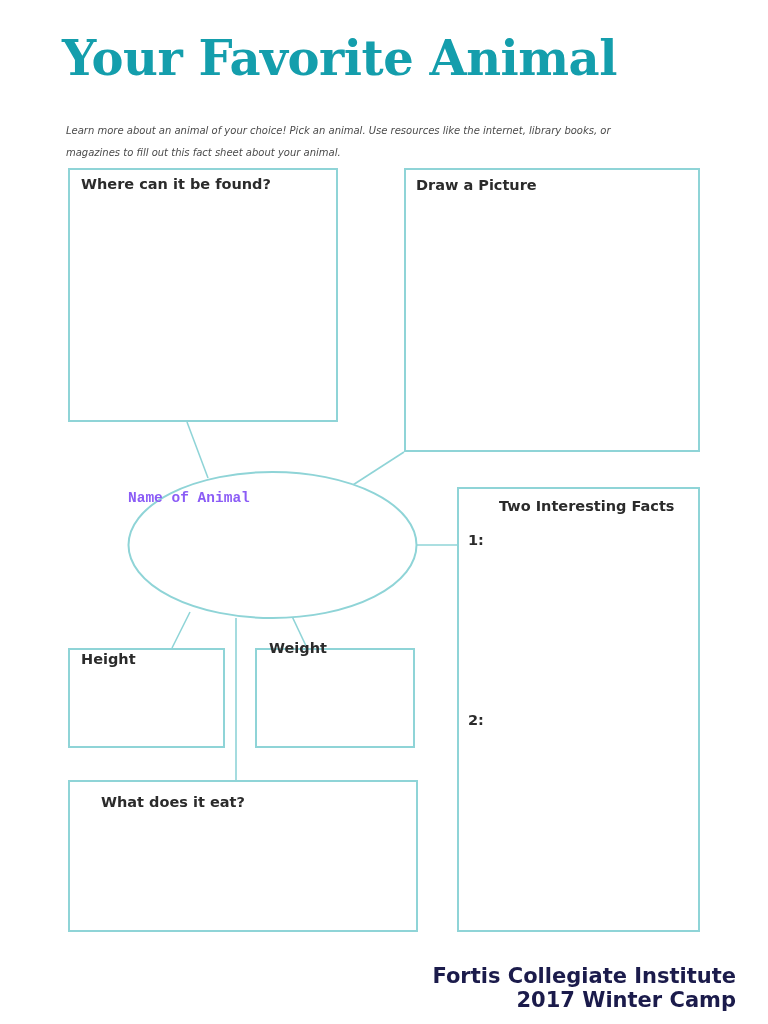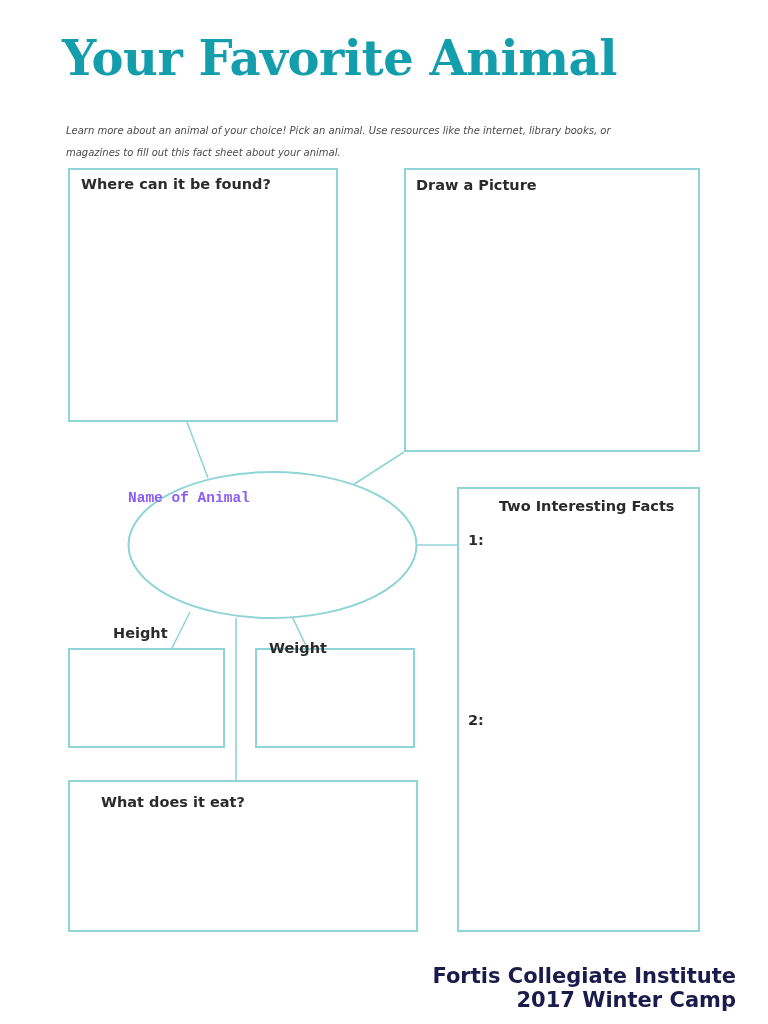--- a/index.html
+++ b/index.html
@@ -141,21 +141,21 @@
 
   <div class="field-box" style="left:404px; top:168px; width:296px; height:284px;"></div>
   <div class="field-label" style="left:416px; top:177px;text-align:right;">Draw a Picture</div>
 
   <div class="field-box" style="left:457px; top:487px; width:243px; height:445px;"></div>
   <div class="field-label" style="left:468px; top:498px;margin-left:31px;">Two Interesting Facts</div>
   <div class="fact-number" style="left:468px; top:532px;">1:</div>
   <div class="fact-number" style="left:468px; top:712px;">2:</div>
 
   <div class="field-box" style="left:68px; top:648px; width:157px; height:100px;"></div>
-  <div class="field-label" style="left:81px; top:625px;margin-left:32px;">Height</div>
+  <div class="field-label" style="left:81px; top:651px;">Height</div>
 
   <div class="field-box" style="left:255px; top:648px; width:160px; height:100px;"></div>
   <div class="field-label" style="left:269px; top:640px;">Weight</div>
 
   <div class="field-box" style="left:68px; top:780px; width:350px; height:152px;"></div>
   <div class="field-label" style="left:85px; top:794px;margin-left:16px;">What does it eat?</div>
 
   <div class="center-node-label">Name of Animal</div>
 
   <div class="footer">

